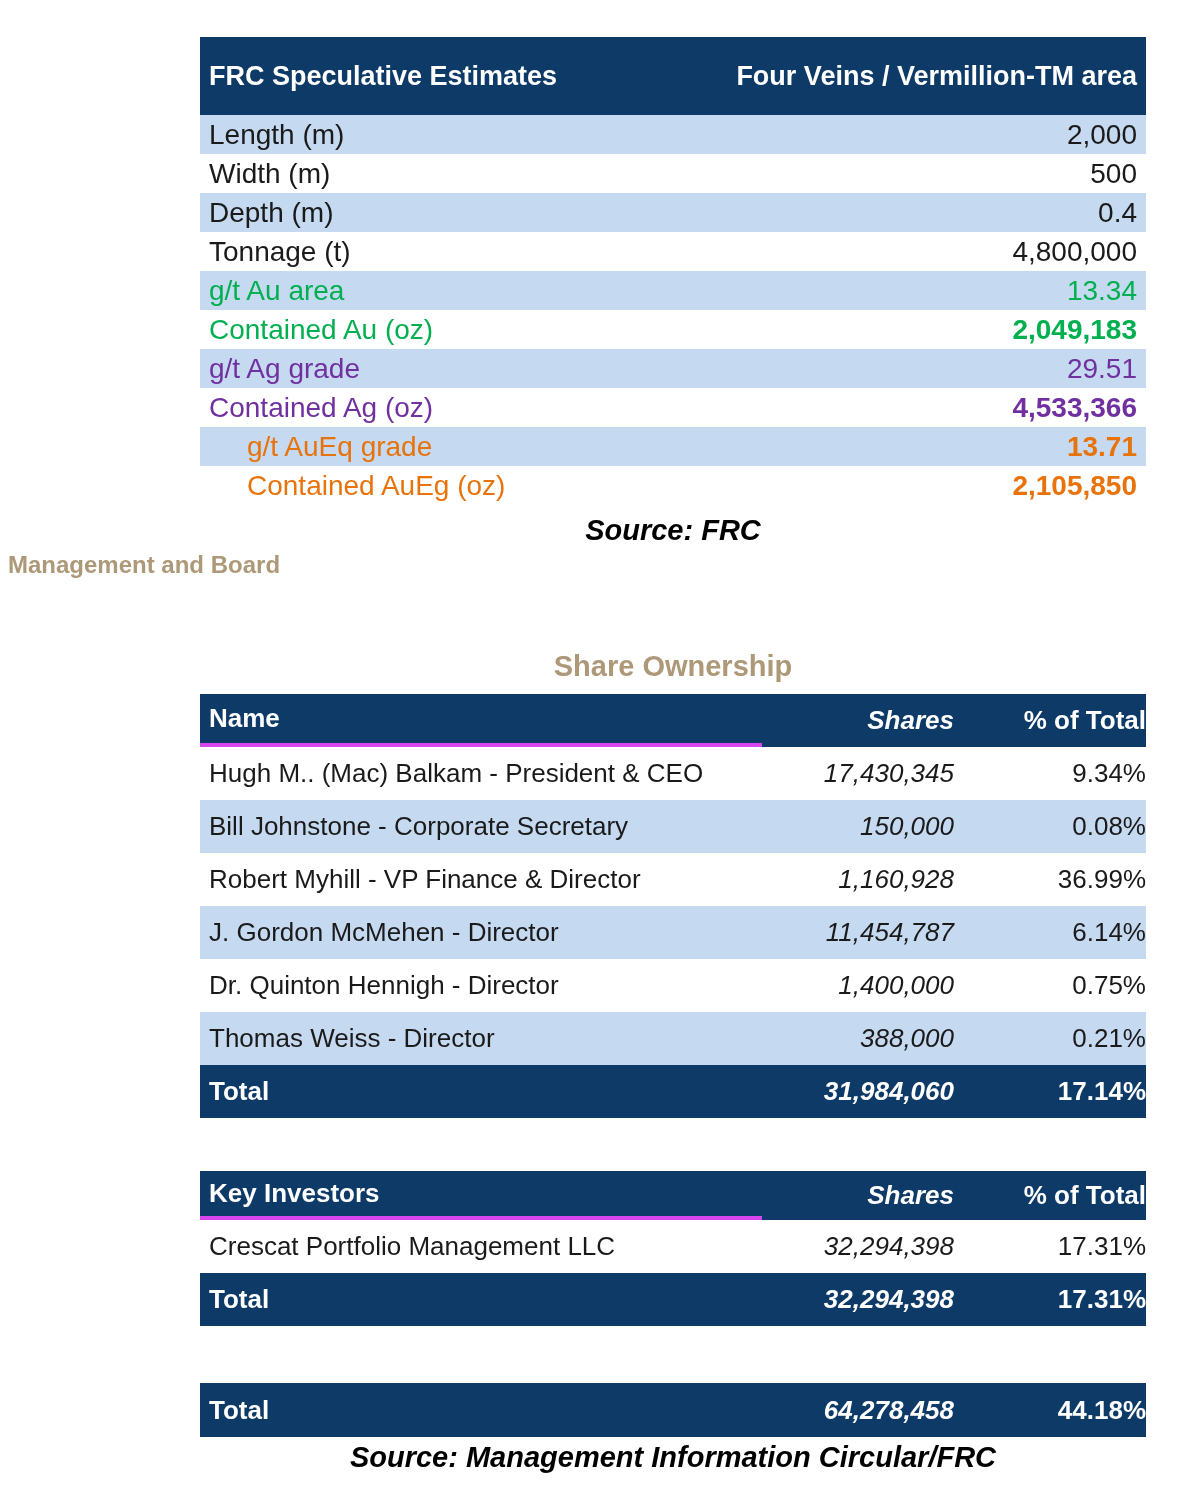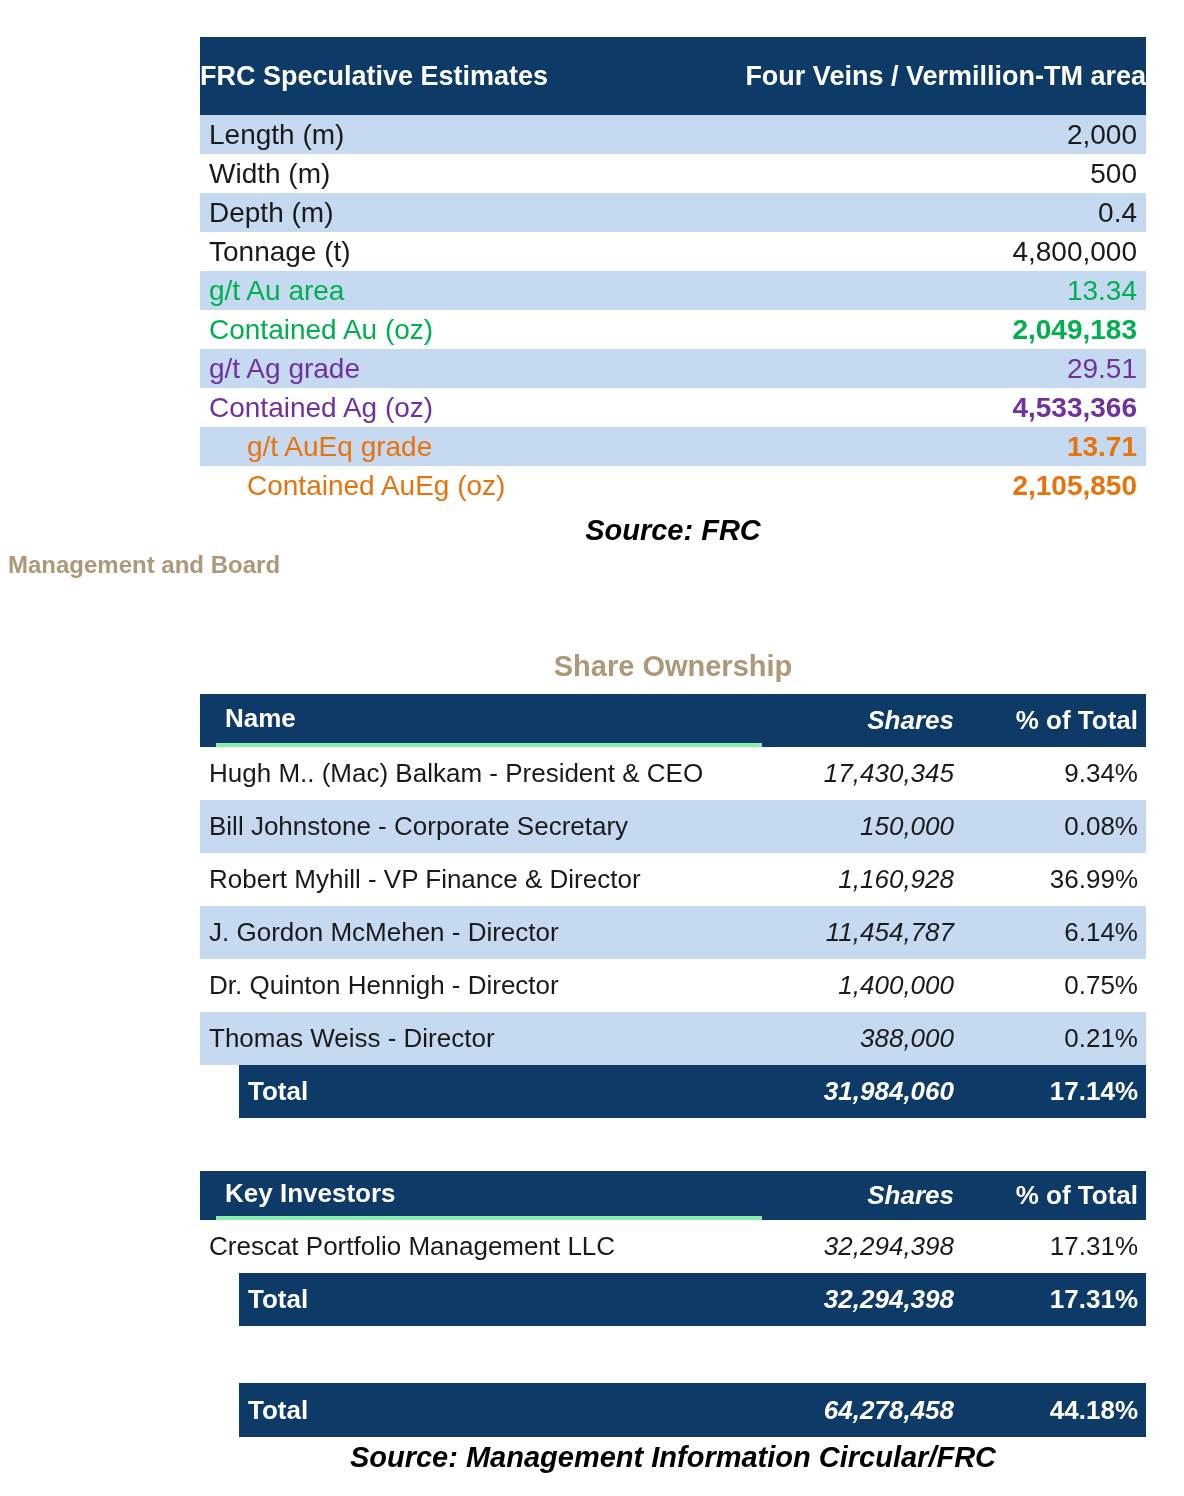--- a/index.html
+++ b/index.html
@@ -19,21 +19,21 @@
     font-family:"Liberation Sans","DejaVu Sans",sans-serif;
     color:var(--text-black);
     overflow:hidden;
   }
 
   
   .est-table{position:absolute;left:200px;top:37px;width:946px;}
   .est-header{
     height:78px;background:var(--header-navy);color:#fff;
     display:flex;justify-content:space-between;align-items:center;
-    padding:0 0;box-sizing:border-box;
+    padding:0 9px;box-sizing:border-box;
     font-size:27px;font-weight:bold;
   }
   .est-row{
     height:39px;display:flex;justify-content:space-between;align-items:center;
     padding:0 9px;box-sizing:border-box;font-size:28px;
   }
   .est-row:nth-child(even){background:var(--stripe-blue);}
   .c-green{color:var(--green);}
   .c-purple{color:var(--purple);}
   .c-orange{color:var(--orange);margin-left:38px;}
@@ -53,33 +53,33 @@
     font-size:29px;font-weight:bold;color:var(--accent-tan);
   }
 
   
   .own-table{position:absolute;left:200px;width:946px;}
   .own-header{
     background:var(--header-navy);color:#fff;font-weight:bold;font-size:26px;
     display:flex;align-items:center;height:53px;
   }
   .own-header .col-name{
-    border-bottom:4px solid #86efac;height:100%;display:flex;align-items:center;box-sizing:border-box;margin-left:16px;
+    border-bottom:4px solid #d946ef;height:100%;display:flex;align-items:center;box-sizing:border-box;
   }
   .own-row{
     display:flex;align-items:center;height:53px;font-size:26px;background:#fff;
   }
   .own-row.striped{background:var(--stripe-blue);}
   .own-total{
     display:flex;align-items:center;height:53px;font-size:26px;
-    background:var(--header-navy);color:#fff;font-weight:bold;margin-left:39px;
+    background:var(--header-navy);color:#fff;font-weight:bold;
   }
   .col-name{flex:1;padding-left:9px;box-sizing:border-box;}
   .col-shares{width:196px;text-align:right;padding-right:4px;box-sizing:border-box;font-style:italic;}
-  .col-pct{width:188px;text-align:right;padding-right:8px;box-sizing:border-box;}
+  .col-pct{width:188px;text-align:right;box-sizing:border-box;}
 
   .share-table{top:694px;}
   .ki-table{top:1171px;}
   .ki-table .own-header{height:49px;justify-content:space-between;}
   .grand-total{position:absolute;left:200px;top:1383px;width:946px;}
   .grand-total .own-total{height:54px;}
 
   .source-bottom{
     position:absolute;left:200px;top:1441px;width:946px;text-align:center;
     font-size:29px;font-weight:bold;font-style:italic;color:#000;

